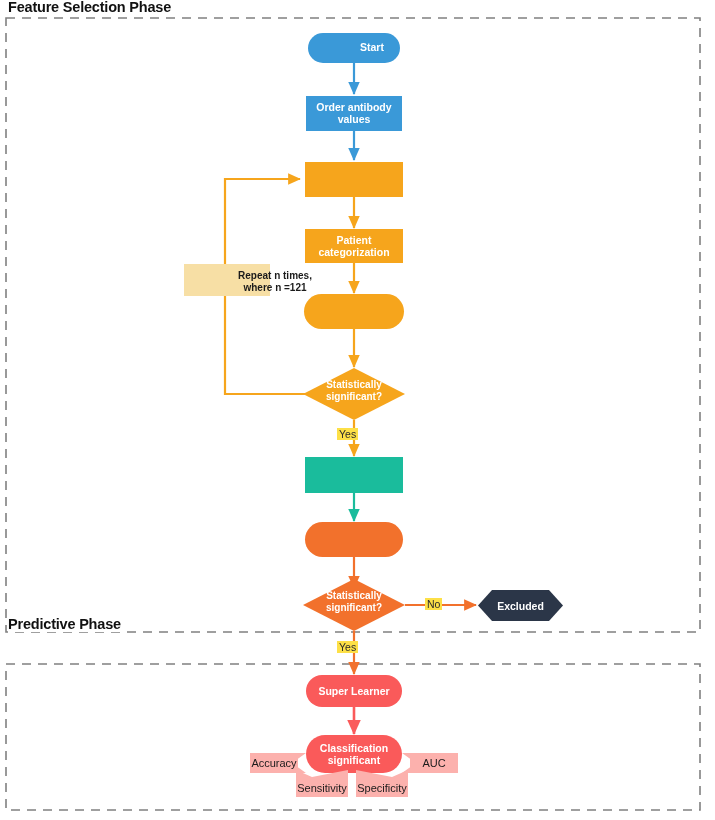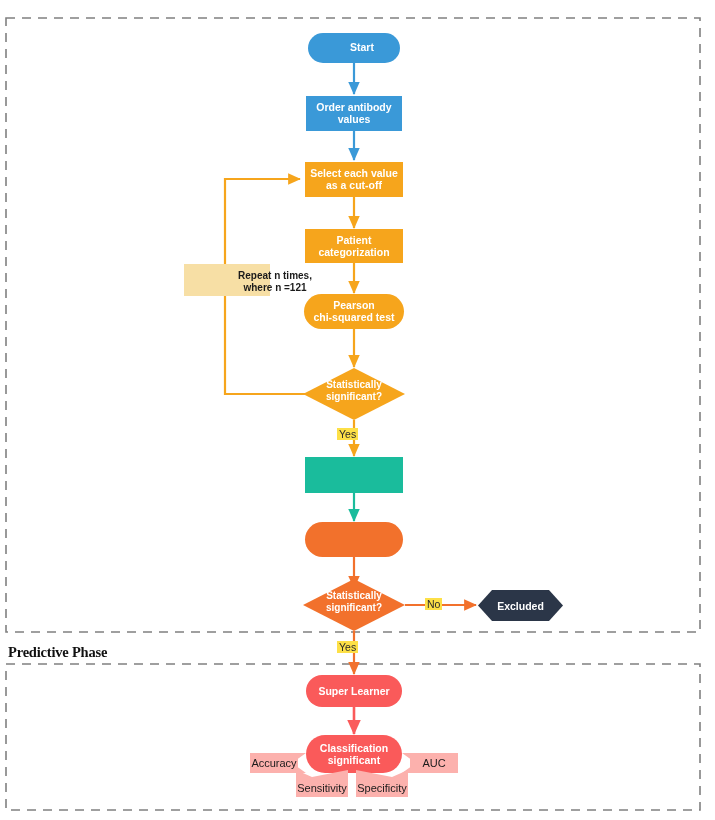--- a/index.html
+++ b/index.html
@@ -18,21 +18,21 @@
     font-weight:bold;
     font-size:14.5px;
     color:#111111;
     letter-spacing:-0.2px;
     white-space:nowrap;
     background:#ffffff;
     padding:0 4px 0 0;
     z-index:6;
   }
   #title-feature{left:8px;top:-1px;}
-  #title-predictive{left:8px;top:644px;font-family:Liberation Serif, serif;}
+  #title-predictive{left:8px;top:616px;}
 
   .node-label{
     position:absolute;
     text-align:center;
     font-family:"Liberation Sans", sans-serif;
     font-weight:bold;
     line-height:1.15;
     pointer-events:none;
     z-index:4;
     white-space:pre-line;
@@ -142,35 +142,32 @@
     <polygon points="250,753 306,753 292,763 306,773 250,773" fill="#fcb1ad"></polygon>
     <polygon points="458,753 402,753 416,763 402,773 458,773" fill="#fcb1ad"></polygon>
     <polygon points="296,783 296,770 312,777 348,770 348,783" fill="#fcb1ad"></polygon>
     <polygon points="356,783 356,770 392,777 408,770 408,783" fill="#fcb1ad"></polygon>
     <rect x="250" y="753" width="48" height="20" fill="#fcb1ad"></rect>
     <rect x="410" y="753" width="48" height="20" fill="#fcb1ad"></rect>
     <rect x="296" y="777" width="52" height="20" fill="#fcb1ad"></rect>
     <rect x="356" y="777" width="52" height="20" fill="#fcb1ad"></rect>
   </svg>
 
+  <div class="phase-title" id="title-feature">Feature Selection Phase</div>
   <div class="phase-title" id="title-predictive">Predictive Phase</div>
 
-  <div class="node-label lbl-white" style="left:316px;top:41px;width:92px;font-size:10.5px;">Start</div>
+  <div class="node-label lbl-white" style="left:326px;top:41px;width:92px;font-size:10.5px;">Start</div>
 
   <div class="node-label lbl-white" style="left:306px;top:101px;width:96px;font-size:10.5px;">Order antibody
 values</div>
 
-  <div class="node-label lbl-white" style="left:305px;top:167px;width:98px;font-size:10.5px;">Select each value
-as a cut-off</div>
 
   <div class="node-label lbl-white" style="left:305px;top:234px;width:98px;font-size:10.5px;">Patient
 categorization</div>
 
-  <div class="node-label lbl-white" style="left:302px;top:299px;width:104px;font-size:10.5px;">Pearson
-chi-squared test</div>
 
   <div class="node-label lbl-white" style="left:305px;top:379px;width:98px;font-size:10px;">Statistically
 significant?</div>
 
   <div class="node-label lbl-dark" style="left:184px;top:270px;width:86px;font-size:10px;margin-left:48px;">Repeat n times,
 where n =121</div>
 
 
 
   <div class="node-label lbl-white" style="left:305px;top:590px;width:98px;font-size:10px;">Statistically

